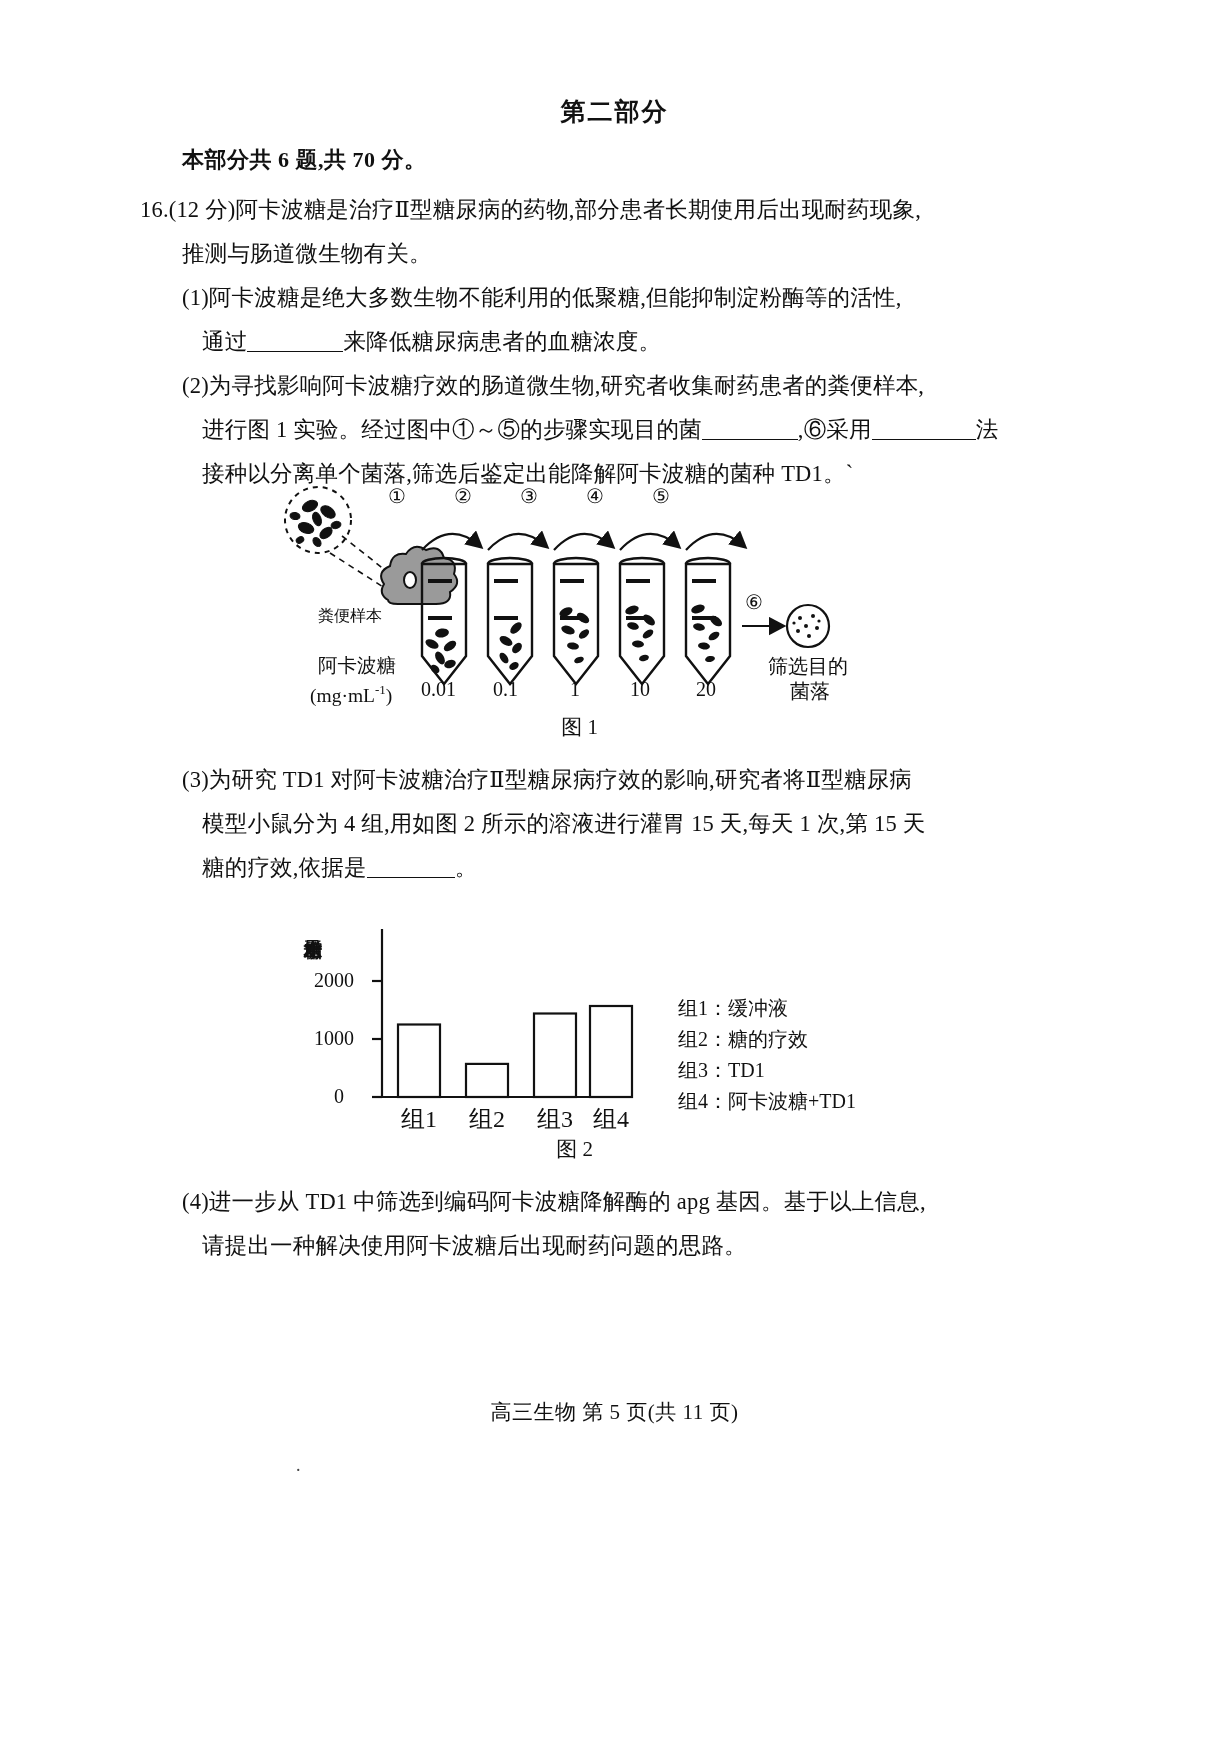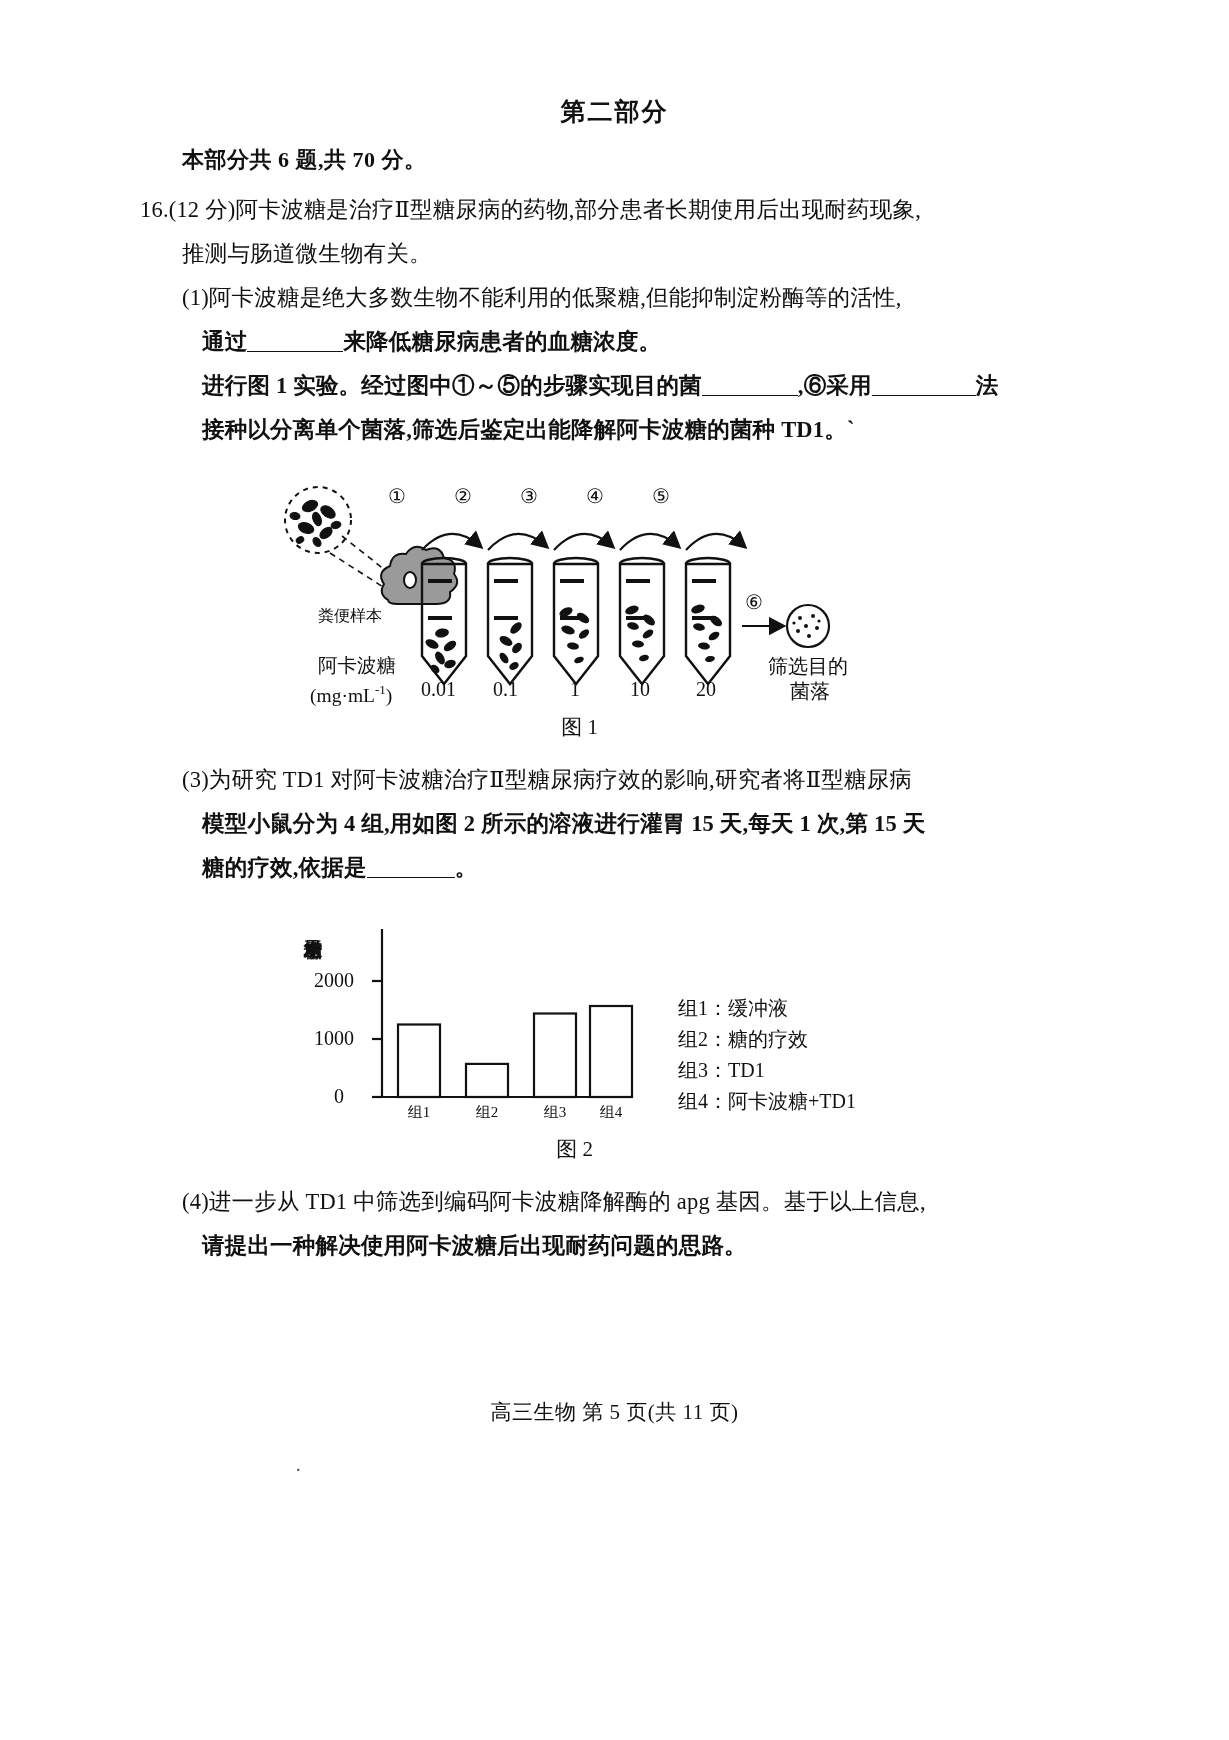--- a/index.html
+++ b/index.html
@@ -47,21 +47,21 @@
     width: 960px;
   }
   .line {
     font-size: 22.5px;
     line-height: 44px;
     white-space: nowrap;
     letter-spacing: 0.2px;
   }
   .indent1 { padding-left: 0px; }
   .indent2 { padding-left: 42px; }
-  .indent3 { padding-left: 62px; font-weight: bold; }
+  .indent3 { padding-left: 62px; }
   .blank {
     display: inline-block;
     border-bottom: 1.6px solid #111;
     height: 1.05em;
     vertical-align: -3px;
   }
   .bl-w1 { width: 96px; }
   .bl-w2 { width: 96px; }
   .bl-w3 { width: 104px; }
   .bl-w4 { width: 100px; }
@@ -144,21 +144,21 @@
     white-space: nowrap;
     line-height: 26px;
   }
   .ytick {
     position: absolute;
     font-size: 20px;
     white-space: nowrap;
   }
   .xtick {
     position: absolute;
-    font-size: 15px;
+    font-size: 24px;
     text-align: center;
     white-space: nowrap;
   }
   .legend {
     position: absolute;
     left: 388px;
     top: 68px;
     font-size: 20px;
     line-height: 31px;
     white-space: nowrap;
@@ -193,20 +193,21 @@
   <div class="subhead">本部分共 6 题,共 70 分。</div>
 
   <div class="qbody">
 
     <div class="line indent1">16.(12 分)阿卡波糖是治疗Ⅱ型糖尿病的药物,部分患者长期使用后出现耐药现象,</div>
     <div class="line indent2">推测与肠道微生物有关。</div>
 
     <div class="line indent2">(1)阿卡波糖是绝大多数生物不能利用的低聚糖,但能抑制淀粉酶等的活性,</div>
     <div class="line indent3"><span>通过</span><span class="blank bl-w1"></span><span>来降低糖尿病患者的血糖浓度。</span></div>
 
+    <div class="line indent2">(2)为寻找影响阿卡波糖疗效的肠道微生物,研究者收集耐药患者的粪便样本,</div>
     <div class="line indent3"><span>进行图 1 实验。经过图中①～⑤的步骤实现目的菌</span><span class="blank bl-w2"></span><span>,⑥采用</span><span class="blank bl-w3"></span><span>法</span></div>
     <div class="line indent3">接种以分离单个菌落,筛选后鉴定出能降解阿卡波糖的菌种 TD1。`</div>
 
   </div>
 
   <div class="fig1">
 
     <svg width="600" height="230" viewBox="0 0 600 230">
 
       <g stroke="#111" fill="#111">

